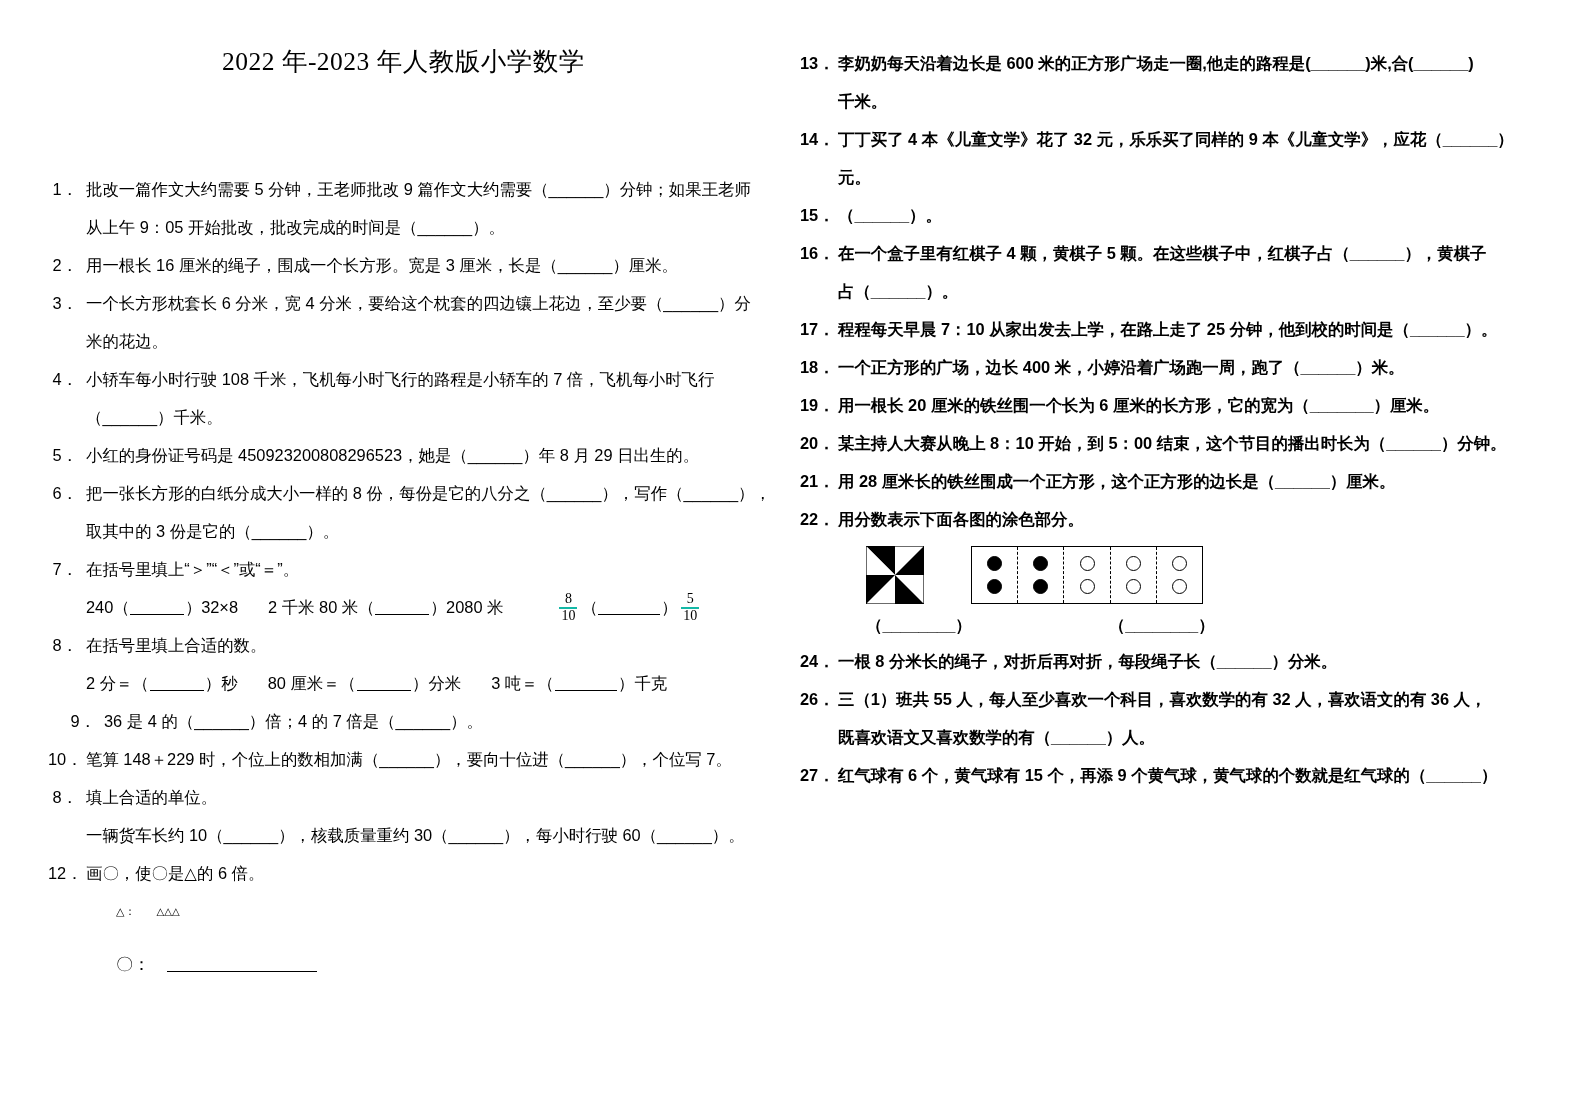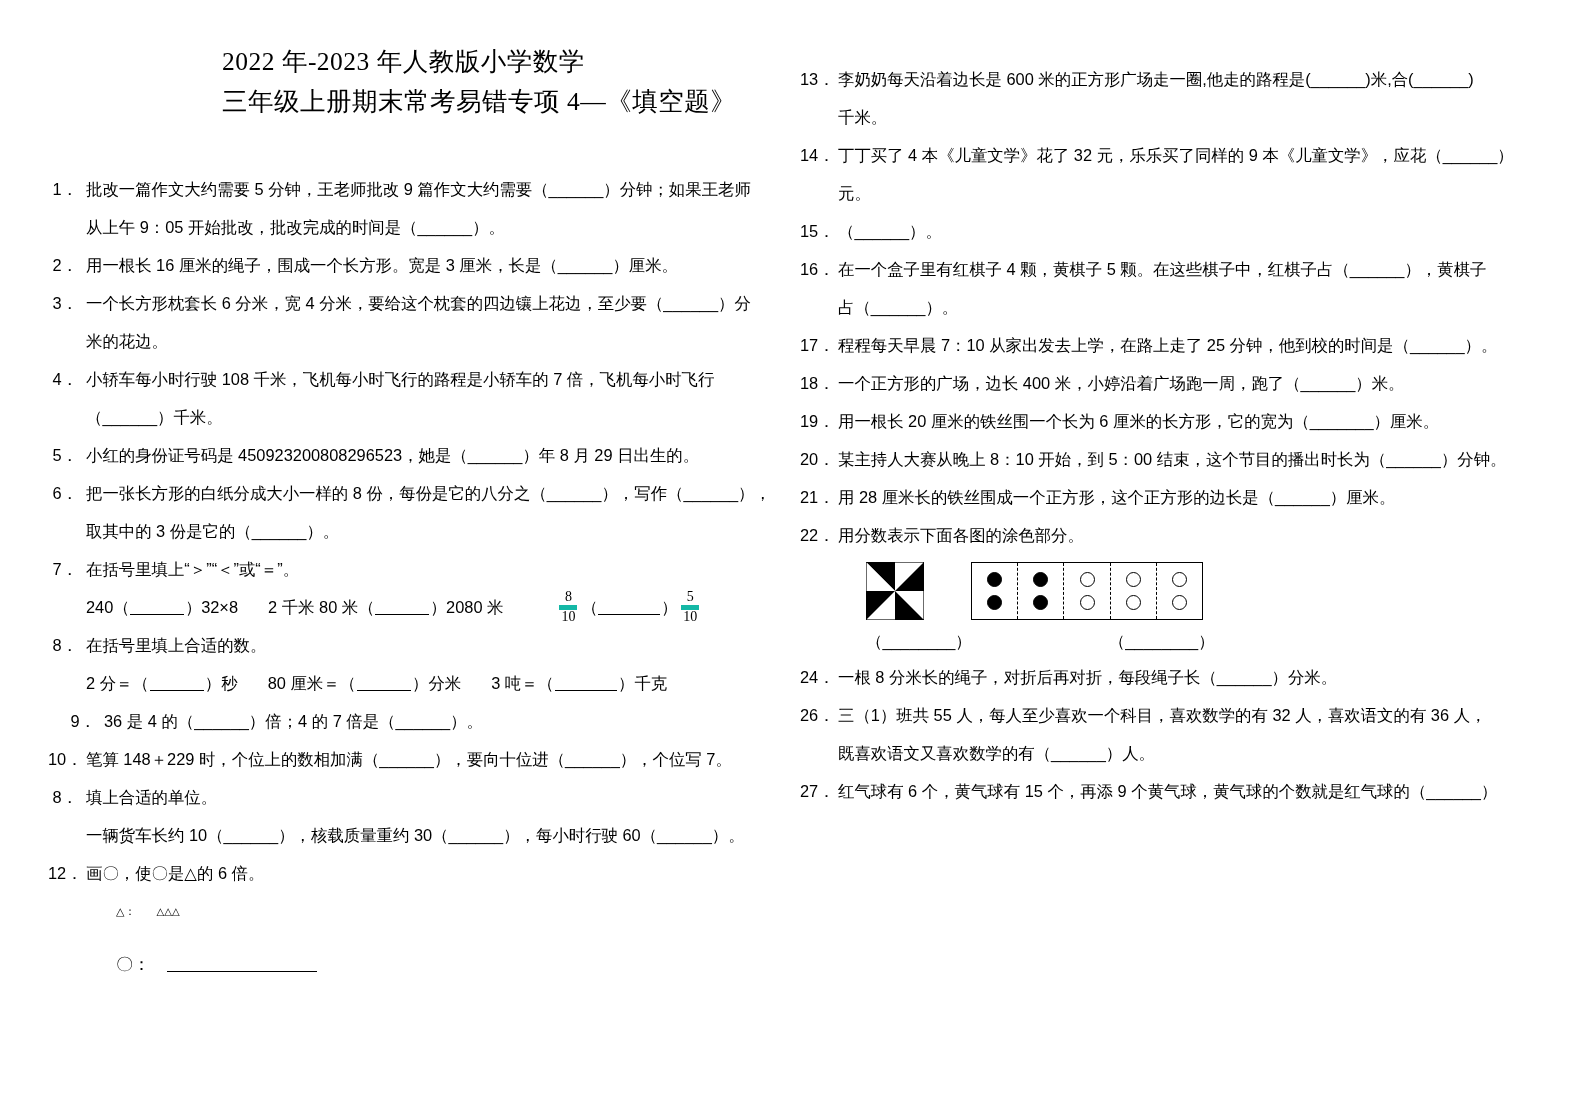--- a/index.html
+++ b/index.html
@@ -39,21 +39,21 @@
     left: 0;
     width: 1583px;
     height: 1118px;
   }
   .col {
     position: absolute;
     top: 0;
     width: 730px;
   }
   .col-left { left: 48px; top: 170px; }
-  .col-right { left: 800px; top: 60px; }
+  .col-right { left: 800px; top: 44px; font-weight: bold; }
 
   .q {
     display: flex;
     font-size: 16.4px;
     line-height: 38px;
     margin-bottom: 0px;
     align-items: flex-start;
   }
   .q-num {
     flex: 0 0 auto;
@@ -97,21 +97,21 @@
     vertical-align: middle;
     text-align: center;
     font-family: "Liberation Serif", "DejaVu Serif", serif;
     font-size: 14px;
     line-height: 1.05;
     margin: 0 4px;
     position: relative;
     top: -1px;
   }
   .frac .num { display: block; padding: 0 2px; }
-  .frac .den { display: block; border-top: 5px solid #14b8a6; padding: 0 2px; }
+  .frac .den { display: block; border-top: 2px solid #14b8a6; padding: 0 2px; }
 
   
   .sub-row { margin-left: 22px; }
   .gap-l { display: inline-block; width: 30px; }
   .gap-xl { display: inline-block; width: 52px; }
 
   
   .sym-row {
     font-size: 16.4px;
     line-height: 38px;
@@ -174,21 +174,20 @@
   }
   .fig-answers .sp { display: inline-block; width: 128px; }
 </style>
 </head>
 <body>
 
 <div class="page">
 
   <div class="title-block">
     <div class="title-line">2022 年-2023 年人教版小学数学</div>
-    <div class="title-line">三年级上册期末常考易错专项 4—《填空题》</div>
   </div>
 
   <div class="columns">
 
     <div class="col col-left">
 
       <div class="q">
         <span class="q-num">1．</span>
         <div class="q-body">
           <p class="line">批改一篇作文大约需要 5 分钟，王老师批改 9 篇作文大约需要（______）分钟；如果王老师</p>

